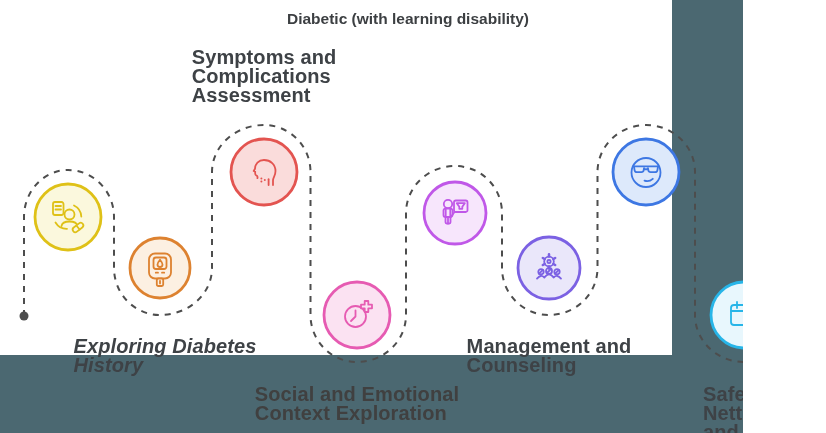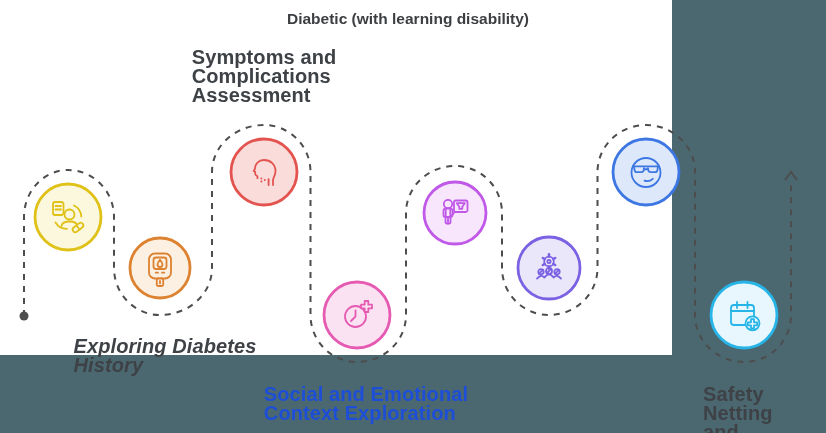--- a/index.html
+++ b/index.html
@@ -1,17 +1,17 @@
 <!DOCTYPE html>
 <html><head>
 <meta charset="utf-8">
 <style>
   html,body{margin:0;padding:0;}
   body{font-family:"Liberation Sans","DejaVu Sans",sans-serif;}
-  #canvas{position:relative;width:826px;height:433px;overflow:hidden;}
+  #canvas{position:relative;width:743px;height:433px;overflow:hidden;}
   #teal-bg{position:absolute;inset:0;}
   #white-panel{position:absolute;left:0;top:0;width:672px;height:355px;}
   #flow-svg{position:absolute;left:0;top:0;width:826px;height:433px;}
   #labels{position:absolute;left:0;top:0;width:826px;height:433px;pointer-events:none;}
   .step-label{
     position:absolute;
     transform:translateX(-50%);
     text-align:left;
     white-space:pre-line;
     font-size:20px;
@@ -113,18 +113,20 @@
     <path d="M 7 4.1 h 3 v 3.2 h 3.2 v 3 h -3.2 v 3.2 h -3 v -3.2 h -3.2 v -3 h 3.2 Z"></path>
       </g>
     </svg>
   <div id="labels">
     <div id="diagram-title" style="left: 408px; top: 10px; color: rgb(60, 63, 66);">Diabetic (with learning disability)</div>
       <div class="step-label" style="left: 165px; top: 337px; color: rgb(62, 66, 70); font-style: italic;">Exploring Diabetes
 History</div>
       <div class="step-label" style="left: 264px; top: 48px; color: rgb(62, 66, 70);">Symptoms and
 Complications
 Assessment</div>
-      <div class="step-label" style="left: 366px; top: 385px; color: #1d4ed8;">Social and Emotional
+      <div class="step-label" style="left: 357px; top: 385px; color: #404040;">Social and Emotional
 Context Exploration</div>
+      <div class="step-label" style="left: 549px; top: 337px; color: rgb(62, 66, 70);">Management and
+Counseling</div>
       <div class="step-label" style="left: 744px; top: 385px; color: rgb(62, 66, 70);">Safety Netting and
 Follow-Up</div>
     </div>
 </div>
 
 </body></html>

